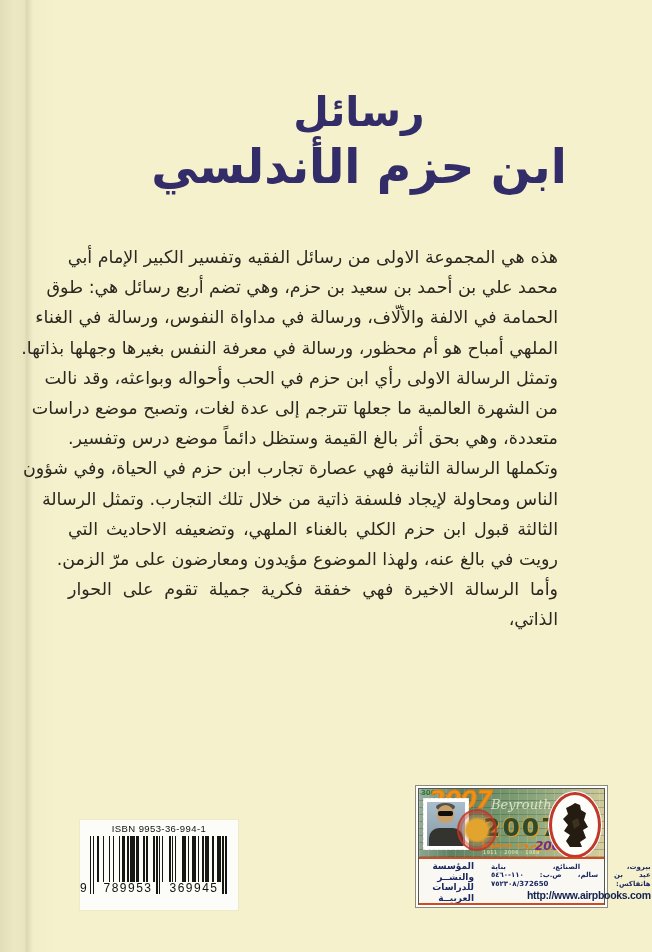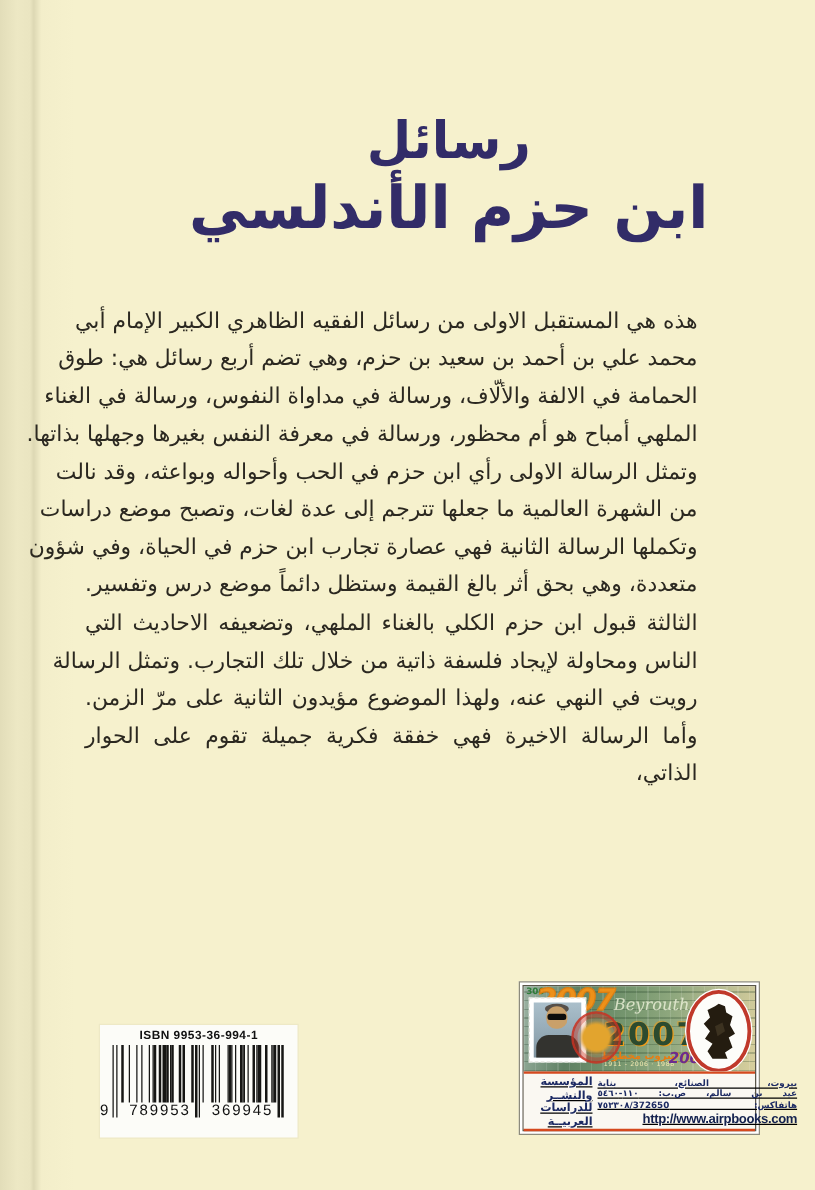--- a/index.html
+++ b/index.html
@@ -19,21 +19,21 @@
   .desc{position:absolute;top:242px;left:68px;width:490px;direction:rtl;color:#2b2820;}
   .desc-line{
     font-size:17.5px;line-height:30.2px;height:30.2px;white-space:nowrap;
     text-align:justify;text-align-last:justify;
   }
   .desc-line:last-child{text-align-last:right;white-space:normal;}
   
   .barcode-label{position:absolute;left:80px;top:820px;width:158px;height:90px;background:#fcfcf8;
     box-shadow:0 0 0 1px rgba(0,0,0,0.03);}
   .isbn-text{margin-top:3px;text-align:center;font-size:9.5px;letter-spacing:0.4px;color:#111;
-    font-family:"Liberation Sans","DejaVu Sans",sans-serif;font-weight:bold;}
+    font-family:"Liberation Sans","DejaVu Sans",sans-serif;}
   .bars-wrap{position:relative;width:138px;height:58px;margin:2px auto 0;}
   .bars{position:absolute;top:0;left:0;height:58px;display:flex;align-items:flex-start;}
   .bar{height:46px;}
   .bar.tall{height:58px;}
   .bar.ink{background:#161614;}
   .bar.gap{background:transparent;}
   .digits-row{position:absolute;left:0;bottom:-1px;width:100%;height:13px;
     font-family:"Liberation Sans","DejaVu Sans",sans-serif;font-size:12px;color:#111;}
   .digit-lead{position:absolute;left:-10px;bottom:0;}
   .digit-g1{position:absolute;left:8px;width:60px;bottom:0;text-align:center;letter-spacing:1.5px;}
@@ -65,51 +65,51 @@
   .photo .hair{position:absolute;top:1px;left:9px;width:19px;height:8px;border-radius:50%;background:#57504a;}
   .photo .shades{position:absolute;top:9px;left:11px;width:15px;height:5px;border-radius:2px;background:#0d0d0d;}
   .photo .body{position:absolute;bottom:-2px;left:2px;width:34px;height:20px;border-radius:10px 10px 0 0;background:#33332f;}
   .seal{position:absolute;top:20px;left:38px;width:36px;height:38px;border-radius:50%;
     border:2px solid rgba(200,50,35,0.85);
     background:radial-gradient(circle at 50% 50%,#e2a42e 0 40%,rgba(226,120,60,0.25) 52%,rgba(200,50,35,0.12) 70%);
     box-shadow:inset 0 0 0 3px rgba(200,50,35,0.35);}
   .oval-medallion{position:absolute;top:3px;right:3px;width:46px;height:60px;background:#fdfdfa;
     border:3px solid #c0392b;border-radius:50%;box-shadow:0 0 0 1px #fff;display:flex;align-items:center;justify-content:center;}
   .stamp-text{flex:1;display:flex;flex-direction:row-reverse;direction:rtl;border-top:2px solid #d5491f;
-    padding:2px 3px 0 3px;gap:4px;background:#faf8f2;text-decoration:underline;}
+    padding:2px 3px 0 3px;gap:17px;background:#faf8f2;}
   .name-col{width:52px;flex:none;color:#1c2a63;}
   .name-col div{font-size:9px;font-weight:bold;line-height:10.5px;text-align:justify;text-align-last:justify;}
   .addr-col{flex:1;display:flex;flex-direction:column;justify-content:center;color:#1c2a63;}
   .addr-col .addr-line{font-size:7px;font-weight:bold;line-height:8.5px;text-align:justify;text-align-last:justify;direction:rtl;}
   .url-line{font-size:10.5px;font-weight:bold;color:#14224f;text-align:center;direction:ltr;margin-top:1px;
     font-family:"Liberation Sans","DejaVu Sans",sans-serif;letter-spacing:-0.3px;margin-left:36px;}
   .stamp-bottom-rule{height:2px;background:#d5491f;flex:none;}
 </style>
 </head>
 <body>
 
 <div class="cover">
 
   <div class="title-block">
     <div class="title-line1">رسائل</div>
     <div class="title-line2">ابن حزم الأندلسي</div>
   </div>
 
   <div class="desc">
-      <div class="desc-line">هذه هي المستقبل الاولى من رسائل الفقيه الظاهري الكبير الإمام أبي</div>
+      <div class="desc-line">هذه هي المجموعة الاولى من رسائل الفقيه وتفسير الكبير الإمام أبي</div>
       <div class="desc-line">محمد علي بن أحمد بن سعيد بن حزم، وهي تضم أربع رسائل هي: طوق</div>
       <div class="desc-line">الحمامة في الالفة والألّاف، ورسالة في مداواة النفوس، ورسالة في الغناء</div>
       <div class="desc-line">الملهي أمباح هو أم محظور، ورسالة في معرفة النفس بغيرها وجهلها بذاتها.</div>
       <div class="desc-line">وتمثل الرسالة الاولى رأي ابن حزم في الحب وأحواله وبواعثه، وقد نالت</div>
       <div class="desc-line">من الشهرة العالمية ما جعلها تترجم إلى عدة لغات، وتصبح موضع دراسات</div>
+      <div class="desc-line">متعددة، وهي بحق أثر بالغ القيمة وستظل دائماً موضع درس وتفسير.</div>
       <div class="desc-line">وتكملها الرسالة الثانية فهي عصارة تجارب ابن حزم في الحياة، وفي شؤون</div>
-      <div class="desc-line">متعددة، وهي بحق أثر بالغ القيمة وستظل دائماً موضع درس وتفسير.</div>
+      <div class="desc-line">الناس ومحاولة لإيجاد فلسفة ذاتية من خلال تلك التجارب. وتمثل الرسالة</div>
       <div class="desc-line">الثالثة قبول ابن حزم الكلي بالغناء الملهي، وتضعيفه الاحاديث التي</div>
-      <div class="desc-line">الناس ومحاولة لإيجاد فلسفة ذاتية من خلال تلك التجارب. وتمثل الرسالة</div>
-      <div class="desc-line">رويت في النهي عنه، ولهذا الموضوع مؤيدون الثانية على مرّ الزمن.</div>
+      <div class="desc-line">رويت في بالغ عنه، ولهذا الموضوع مؤيدون ومعارضون على مرّ الزمن.</div>
       <div class="desc-line">وأما الرسالة الاخيرة فهي خفقة فكرية جميلة تقوم على الحوار الذاتي،</div>
     </div>
 
   <div class="barcode-label">
     <div class="isbn-text">ISBN 9953-36-994-1</div>
     <div class="bars-wrap">
       <div class="bars" id="bars">
           <span class="bar ink tall" style="width: 1.45px;"></span>
           <span class="bar gap tall" style="width: 1.45px;"></span>
           <span class="bar ink tall" style="width: 1.45px;"></span>

